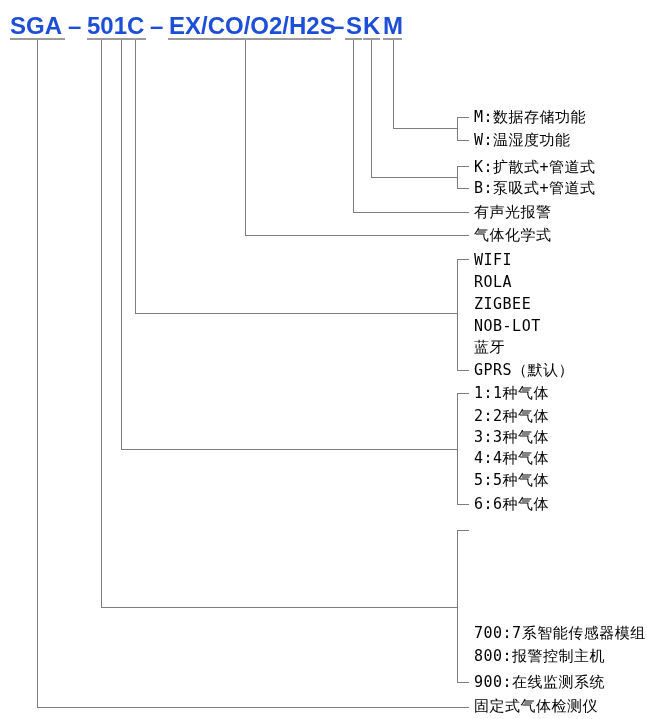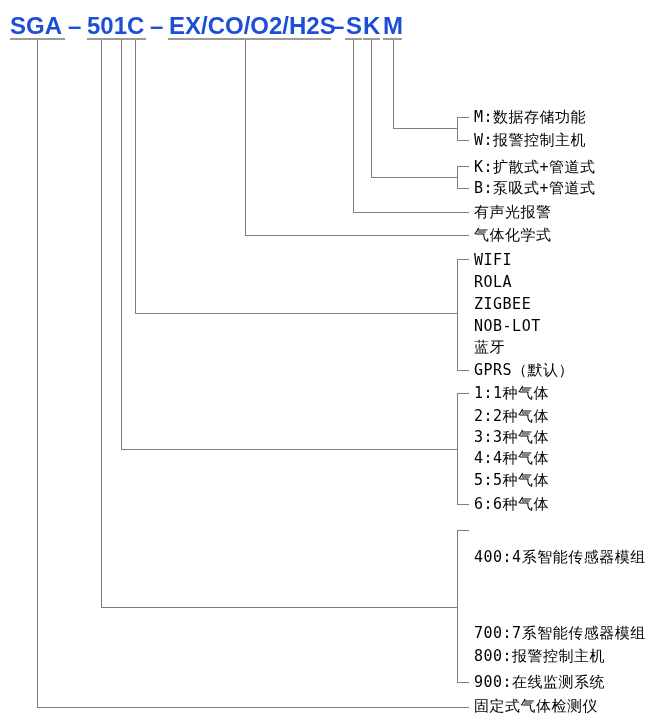--- a/index.html
+++ b/index.html
@@ -78,36 +78,35 @@
 
   <div class="vl" style="left:457px;top:393px;height:112px"></div>
   <div class="hl" style="left:457px;top:393px;width:12px"></div>
   <div class="hl" style="left:457px;top:504px;width:12px"></div>
 
   <div class="vl" style="left:457px;top:530px;height:153px"></div>
   <div class="hl" style="left:457px;top:530px;width:12px"></div>
   <div class="hl" style="left:457px;top:682px;width:12px"></div>
 
   <div class="row" style="top:106px">M:数据存储功能</div>
-  <div class="row" style="top:129px">W:报警控制主机</div>
+  <div class="row" style="top:129px">W:温湿度功能</div>
   <div class="row" style="top:156px">K:扩散式+管道式</div>
   <div class="row" style="top:177px">B:泵吸式+管道式</div>
   <div class="row" style="top:201px">有声光报警</div>
   <div class="row" style="top:224px">气体化学式</div>
   <div class="row" style="top:249px">WIFI</div>
   <div class="row" style="top:271px">ROLA</div>
   <div class="row" style="top:293px">ZIGBEE</div>
   <div class="row" style="top:315px">NOB-LOT</div>
   <div class="row" style="top:336px">蓝牙</div>
   <div class="row" style="top:359px">GPRS（默认）</div>
   <div class="row" style="top:382px">1:1种气体</div>
   <div class="row" style="top:405px">2:2种气体</div>
   <div class="row" style="top:426px">3:3种气体</div>
   <div class="row" style="top:447px">4:4种气体</div>
   <div class="row" style="top:469px">5:5种气体</div>
   <div class="row" style="top:493px">6:6种气体</div>
-  <div class="row" style="top:546px">400:4系智能传感器模组</div>
   <div class="row" style="top:622px">700:7系智能传感器模组</div>
   <div class="row" style="top:645px">800:报警控制主机</div>
   <div class="row" style="top:671px">900:在线监测系统</div>
   <div class="row" style="top:695px">固定式气体检测仪</div>
 
 </div>
 
 </body></html>

